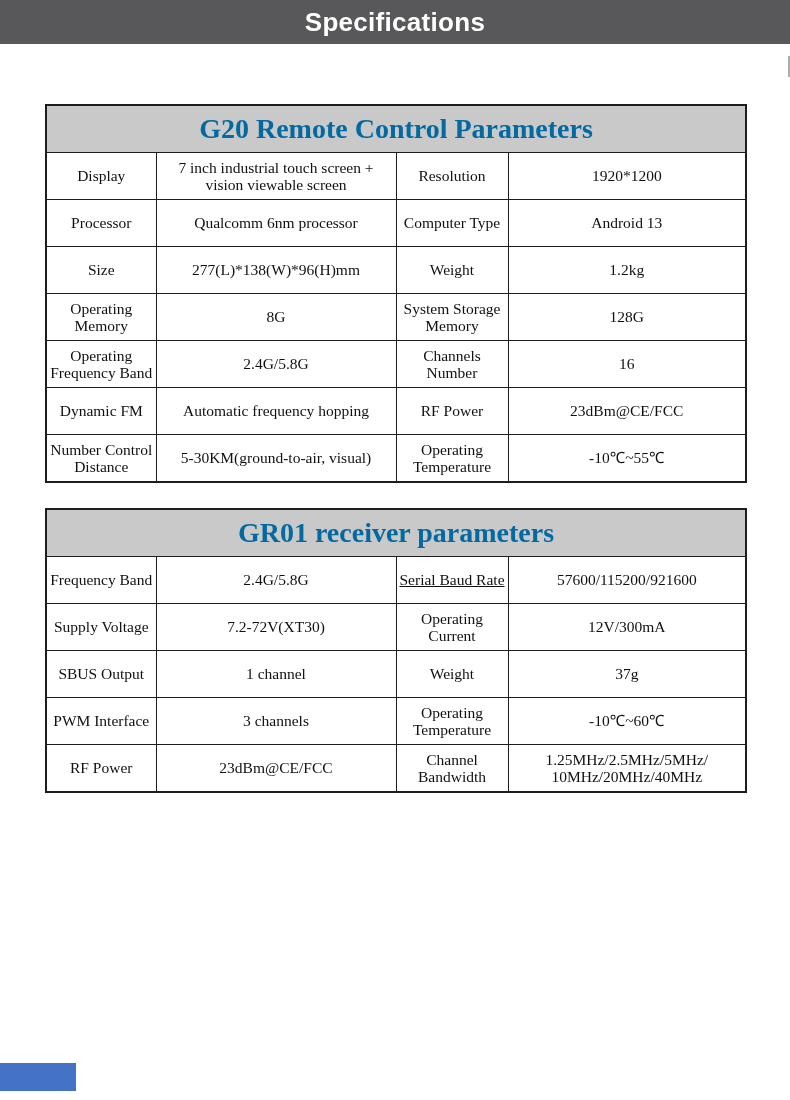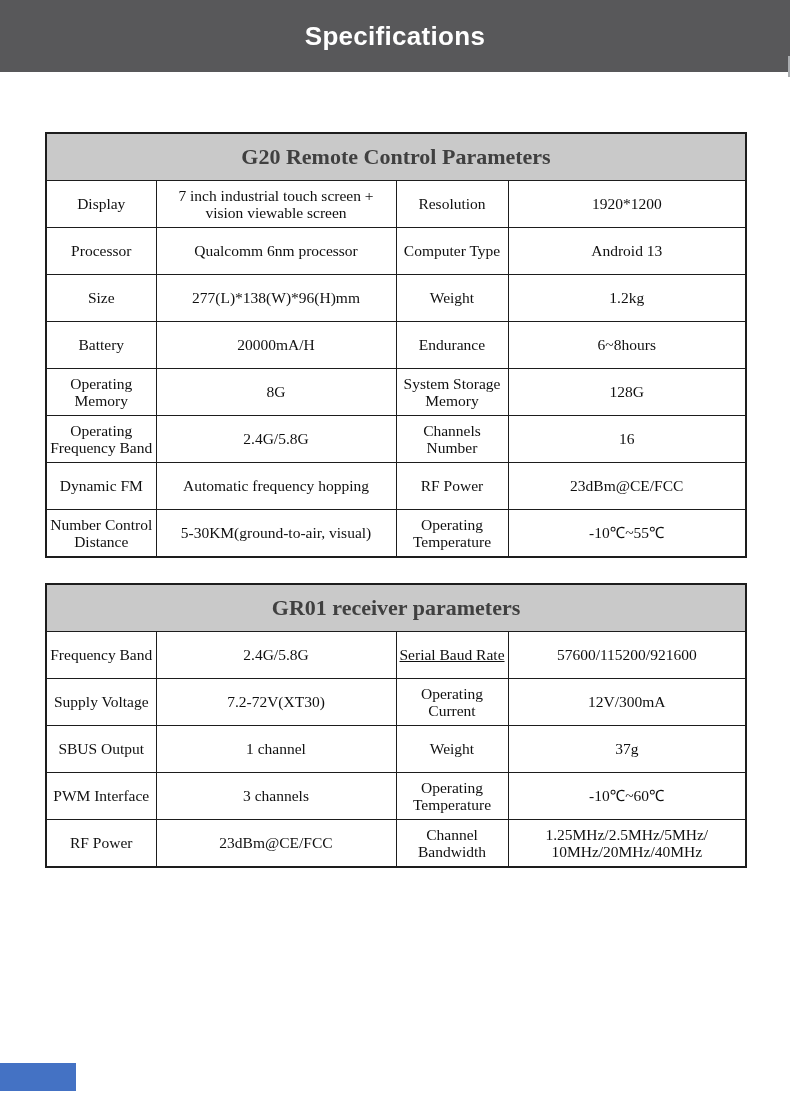--- a/index.html
+++ b/index.html
@@ -5,21 +5,21 @@
   html, body { margin: 0; padding: 0; }
   body {
     width: 790px; height: 1100px;
     background: #ffffff;
     position: relative;
     overflow: hidden;
     font-family: "Liberation Serif", serif;
     color: #111111;
   }
   .topbar {
-    width: 790px; height: 72px;
+    width: 790px; height: 44px;
     background: #58585a;
     display: flex; align-items: center; justify-content: center;
   }
   .topbar-title {
     color: #ffffff;
     font-family: "Liberation Sans", sans-serif;
     font-size: 26px;
     font-weight: 600;
     letter-spacing: 0.3px;
   }
@@ -34,25 +34,25 @@
     width: 700px;
     border-collapse: collapse;
     table-layout: fixed;
     border: 2px solid #1d1d1d;
     margin: 0 0 25px 0;
   }
   table.spec th.tbl-title {
     background: #c9c9c9;
     border: 1px solid #1d1d1d;
     height: 44px;
-    font-size: 22px;
+    font-size: 28px;
     font-weight: bold;
     text-align: center;
     vertical-align: middle;
-    color: #404040;
+    color: #0369a1;
     margin-top: 26px;
   }
   table.spec td {
     border: 1px solid #1d1d1d;
     height: 44px;
     padding: 1px 2px;
     text-align: center;
     vertical-align: middle;
     font-size: 15.5px;
     line-height: 1.12;
@@ -99,26 +99,20 @@
       <td>Processor</td>
       <td>Qualcomm 6nm processor</td>
       <td>Computer Type</td>
       <td>Android 13</td>
     </tr>
     <tr>
       <td>Size</td>
       <td>277(L)*138(W)*96(H)mm</td>
       <td>Weight</td>
       <td>1.2kg</td>
-    </tr>
-    <tr>
-      <td>Battery</td>
-      <td>20000mA/H</td>
-      <td>Endurance</td>
-      <td>6~8hours</td>
     </tr>
     <tr>
       <td>Operating Memory</td>
       <td>8G</td>
       <td>System Storage Memory</td>
       <td>128G</td>
     </tr>
     <tr>
       <td>Operating Frequency Band</td>
       <td>2.4G/5.8G</td>

